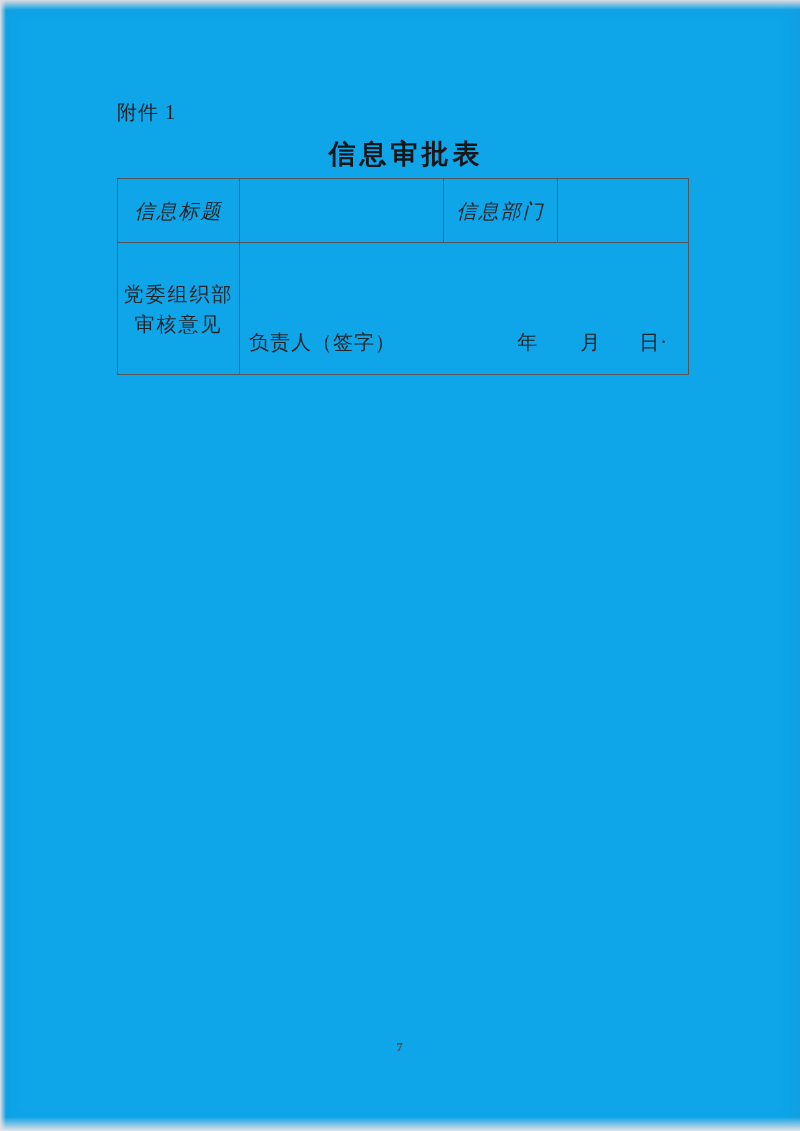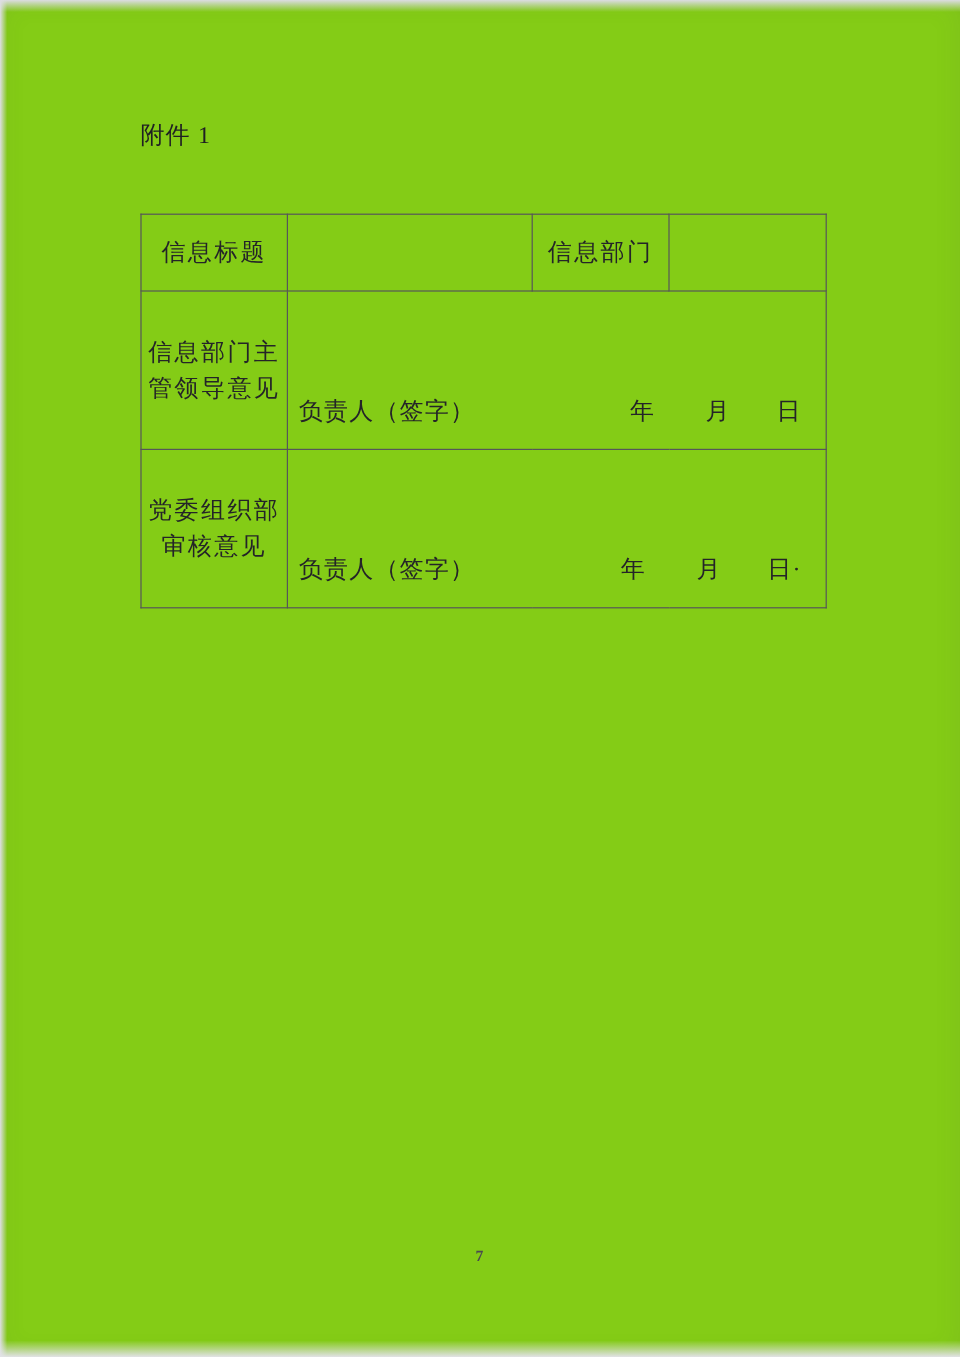--- a/index.html
+++ b/index.html
@@ -1,20 +1,20 @@
 <!DOCTYPE html>
 <html><head>
 <meta charset="utf-8">
 <style>
   html,body { margin:0; padding:0; background:#e9e9ec; }
   .page {
     position:relative;
     width:800px; height:1131px;
     margin:0 auto;
-    background:#84cc16;
+    background:#0ea5e9;
     overflow:hidden;
     font-family:"Liberation Serif", serif;
     color:#26262a;
     box-shadow: inset 0 0 22px rgba(70,70,80,0.10);
   }
   .scan-edge-top {
     position:absolute; top:0; left:0; right:0; height:10px;
     background:linear-gradient(#dcdce1, rgba(220,220,225,0));
     pointer-events:none;
   }
@@ -58,21 +58,21 @@
   td.value { background:transparent; }
   td.sig { vertical-align:bottom; }
   .sigline {
     display:flex; align-items:baseline;
     padding:0 20px 18px 9px;
     letter-spacing:1px;
   }
   .sig-year { margin-left:auto; }
   .sig-month { margin-left:42px; }
   .sig-day { margin-left:38px; }
-  tr.r1 { height:64px; }
+  tr.r1 { height:64px;font-style:italic; }
   tr.r2 { height:63px; }
   tr.r3 { height:58px; }
   tr.r4 { height:57px; }
   tr.r5 { height:136px; }
   tr.r6 { height:132px; }
   tr.r7 { height:132px; }
   tr.r8 { height:136px; }
   .page-number {
     position:absolute; left:0; right:0; top:1039px;
     text-align:center; font-size:13px; font-weight:700;
@@ -81,46 +81,35 @@
 </style>
 </head>
 <body>
 
 <div class="page">
   <div class="scan-edge-top"></div>
   <div class="scan-edge-left"></div>
   <div class="scan-edge-bottom"></div>
 
   <div class="attachment">附件 1</div>
+  <div class="doc-title">信息审批表</div>
 
   <table class="approval">
     <colgroup>
       <col style="width:122px">
       <col style="width:204px">
       <col style="width:114px">
       <col style="width:131px">
     </colgroup>
     <tbody>
       <tr class="r1">
         <td class="label">信息标题</td>
         <td class="value"></td>
         <td class="label">信息部门</td>
         <td class="value"></td>
-      </tr>
-      <tr class="r6">
-        <td class="label">信息部门主
-管领导意见</td>
-        <td class="sig" colspan="3">
-          <div class="sigline">
-            <span>负责人（签字）</span>
-            <span class="sig-year">年</span>
-            <span class="sig-month">月</span>
-            <span class="sig-day">日</span>
-          </div>
-        </td>
       </tr>
       <tr class="r7">
         <td class="label">党委组织部
 审核意见</td>
         <td class="sig" colspan="3">
           <div class="sigline">
             <span>负责人（签字）</span>
             <span class="sig-year">年</span>
             <span class="sig-month">月</span>
             <span class="sig-day">日·</span>

